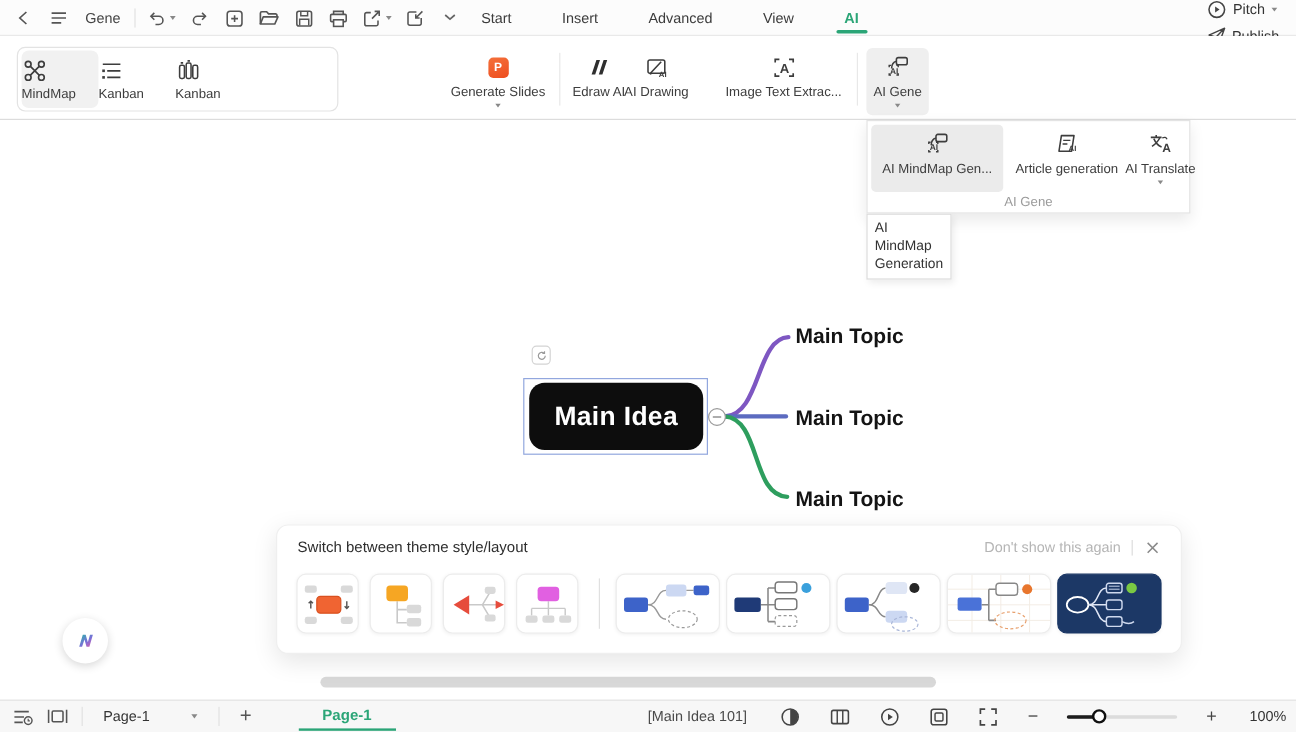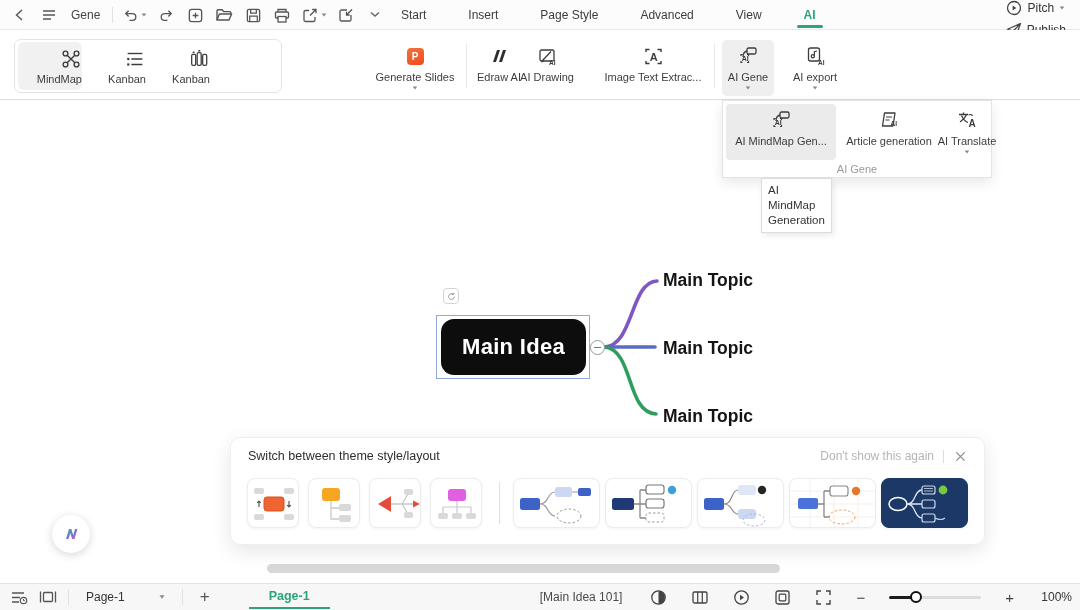--- a/index.html
+++ b/index.html
@@ -16,38 +16,38 @@
   .mb-tabs { position:absolute; left:380px; top:0; height:30px; display:flex; align-items:center; }
   .mtab { position:relative; height:30px; line-height:30px; padding:0 21px; font-size:12px; color:#3c3c3c; cursor:pointer; }
   .mtab.active { color:#2ba577; font-weight:bold; }
   .mtab.active::after { content:""; position:absolute; left:50%; transform:translateX(-50%); bottom:2px; width:26px; height:3px; border-radius:2px; background:#2ba577; }
   .mb-right { position:absolute; right:10px; top:0; height:30px; display:flex; align-items:center; gap:6px; font-size:12px; color:#333;flex-direction:column; }
   .mb-btn { display:flex; align-items:center; gap:5px; cursor:pointer; padding:0 4px; }
 
   
   .ribbon { position:absolute; left:0; top:30px; width:1080px; height:70px; background:#fff; border-bottom:1px solid #dcdcdc; }
   .viewgroup { position:absolute; left:14px; top:9px; width:268px; height:54px; border:1px solid #e3e3e3; border-radius:7px; display:flex; align-items:center; padding:0 3px; }
-  .vm-btn { width:64px; height:48px; border-radius:6px; display:flex; flex-direction:column; align-items:flex-end; justify-content:center; gap:3px; cursor:pointer; }
+  .vm-btn { width:64px; height:48px; border-radius:6px; display:flex; flex-direction:column; align-items:flex-start; justify-content:center; gap:3px; cursor:pointer; }
   .vm-btn.selected { background:#f1f1f1; }
   .vm-label { font-size:11px; color:#3d3d3d; }
   .tool { position:absolute; top:10px; height:56px; display:flex; flex-direction:column; align-items:center; cursor:pointer; border-radius:5px; }
   .tool.selected { background:#efefef; }
   .tool-icon { height:26px; display:flex; align-items:center; justify-content:center; margin-top:3px; }
   .tool-label { font-size:11px; color:#3d3d3d; white-space:nowrap; margin-top:2px; }
   .tool-caret { margin-top:3px; }
   .rdiv { position:absolute; top:14px; width:1px; height:44px; background:#e8e8e8; }
   .pbadge { width:17px; height:17px; border-radius:4px; background:linear-gradient(160deg,#f4703a,#ee4d1f); color:#fff; font-size:10px; font-weight:bold; display:flex; align-items:center; justify-content:center; }
 
   
   .ai-panel { position:absolute; left:722px; top:100px; width:270px; height:78px; background:#fff; border:1px solid #e3e3e3; box-shadow:0 5px 12px rgba(0,0,0,.09); z-index:30; }
   .ai-item { position:absolute; top:3px; height:56px; display:flex; flex-direction:column; align-items:center; cursor:pointer; border-radius:4px; }
   .ai-item.highlighted { background:#ebebeb; }
   .ai-item .tool-label { font-size:11px; }
   .ai-group-label { position:absolute; bottom:2px; left:0; width:100%; text-align:center; font-size:11px; color:#9b9b9b; }
-  .ai-tooltip { position:absolute; left:761px; top:178px; width:71px; background:#fff; border:1px solid #dcdcdc; box-shadow:2px 3px 6px rgba(0,0,0,.08); font-size:11.5px; color:#333; padding:4px 6px; line-height:15px; z-index:31; }
+  .ai-tooltip { position:absolute; left:722px; top:178px; width:71px; background:#fff; border:1px solid #dcdcdc; box-shadow:2px 3px 6px rgba(0,0,0,.08); font-size:11.5px; color:#333; padding:4px 6px; line-height:15px; z-index:31; }
 
   
   .canvas { position:absolute; left:0; top:100px; width:1080px; height:483px; background:#fff; }
   .branches { position:absolute; left:0; top:0; pointer-events:none; }
   .node-selection { position:absolute; left:436px; top:215px; width:154px; height:64px; border:1.5px solid #92a7de; background:transparent; }
   .main-node { position:absolute; left:441px; top:219px; width:145px; height:56px; background:#0d0d0d; border-radius:13px; display:flex; align-items:center; justify-content:center; cursor:pointer; }
   .main-node span { color:#fff; font-size:22px; font-weight:bold; letter-spacing:.3px; }
   .node-connector { position:absolute; left:590px; top:240px; width:15px; height:15px; border-radius:50%; background:#fff; border:1px solid #9a9a9a; display:flex; align-items:center; justify-content:center; cursor:pointer; z-index:2; }
   .node-connector::after { content:""; width:7px; height:1.5px; background:#777; }
   .mini-handle { position:absolute; left:443px; top:188px; width:16px; height:16px; border:1px solid #d4d4d4; border-radius:4px; background:#fff; display:flex; align-items:center; justify-content:center; cursor:pointer; }
@@ -161,21 +161,20 @@
       <div class="mb-item">
         <svg width="12" height="8" viewBox="0 0 12 8">
             <path d="M2 1.5 L6 5 L10 1.5" fill="none" stroke="#666" stroke-width="1.4"></path>
           </svg>
       </div>
     </div>
 
     <div class="mb-tabs">
       <div class="mtab">Start</div>
       <div class="mtab">Insert</div>
-      <div class="mtab">Page Style</div>
       <div class="mtab">Advanced</div>
       <div class="mtab">View</div>
       <div class="mtab active">AI</div>
     </div>
 
     <div class="mb-right">
       <div class="mb-btn">
         <svg width="16" height="16" viewBox="0 0 16 16">
             <circle cx="8" cy="8" r="6.5" fill="none" stroke="#444" stroke-width="1.3"></circle>
             <path d="M6.6 5.5 L10.3 8 L6.6 10.5 Z" fill="#444"></path>
@@ -273,32 +272,20 @@
             <rect x="11" y="3" width="9" height="6" rx="1.5" fill="none" stroke="#3d3d3d" stroke-width="1.3"></rect>
             <path d="M7 12 q0-5 4-6" fill="none" stroke="#3d3d3d" stroke-width="1.3"></path>
             <path d="M5 11 v-1.5 h1.5 M12.5 11 v-1.5 h-1.5 M5 16 v1.5 h1.5 M12.5 16 v1.5 h-1.5" fill="none" stroke="#3d3d3d" stroke-width="1.2"></path>
             <text x="5.7" y="16.4" font-size="7" font-weight="bold" fill="#3d3d3d" font-family="Liberation Sans, sans-serif">AI</text>
           </svg>
       </div>
       <span class="tool-label">AI Gene</span>
       <span class="caret tool-caret" style="transform:scale(.75);"></span>
     </div>
 
-    <div class="tool" style="left:786px;width:58px;">
-      <div class="tool-icon">
-        <svg width="22" height="22" viewBox="0 0 22 22">
-            <rect x="4.5" y="3" width="11" height="13" rx="2" fill="none" stroke="#3d3d3d" stroke-width="1.3"></rect>
-            <circle cx="8.8" cy="11.3" r="1.6" fill="none" stroke="#3d3d3d" stroke-width="1.2"></circle>
-            <path d="M10.4 11.3 V6.8 l2.6-.8" fill="none" stroke="#3d3d3d" stroke-width="1.2"></path>
-            <text x="14" y="20" font-size="6.5" font-weight="bold" fill="#3d3d3d" font-family="Liberation Sans, sans-serif">AI</text>
-          </svg>
-      </div>
-      <span class="tool-label">AI export</span>
-      <span class="caret tool-caret" style="transform:scale(.75);"></span>
-    </div>
   </div>
 
   <div class="ai-panel">
     <div class="ai-item highlighted" style="left:3px;width:110px;">
       <div class="tool-icon">
         <svg width="24" height="22" viewBox="0 0 24 22">
             <rect x="11" y="3" width="9" height="6" rx="1.5" fill="none" stroke="#3d3d3d" stroke-width="1.3"></rect>
             <path d="M7 12 q0-5 4-6" fill="none" stroke="#3d3d3d" stroke-width="1.3"></path>
             <path d="M5 11 v-1.5 h1.5 M12.5 11 v-1.5 h-1.5 M5 16 v1.5 h1.5 M12.5 16 v1.5 h-1.5" fill="none" stroke="#3d3d3d" stroke-width="1.2"></path>
             <text x="5.7" y="16.4" font-size="7" font-weight="bold" fill="#3d3d3d" font-family="Liberation Sans, sans-serif">AI</text>

